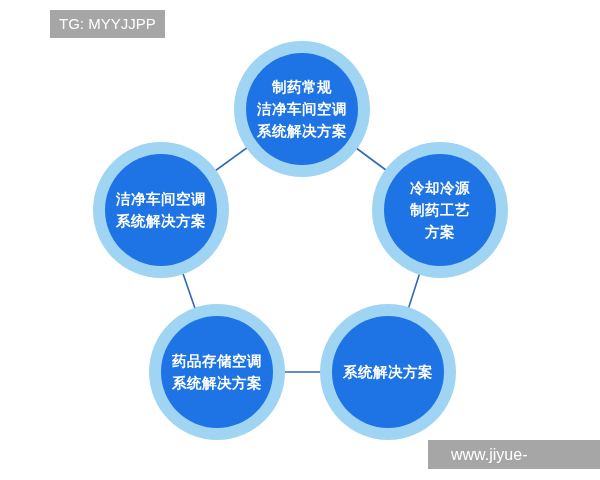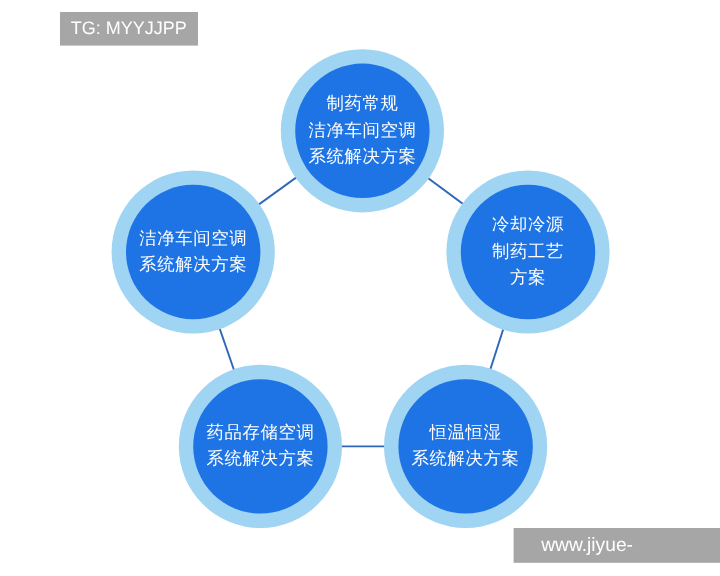--- a/index.html
+++ b/index.html
@@ -3,21 +3,21 @@
 <meta charset="utf-8">
 <style>
   html, body { margin:0; padding:0; }
   body { width:600px; height:480px; background:#ffffff; position:relative; overflow:hidden;
          font-family:"DejaVu Sans", "Liberation Sans", sans-serif; }
   .wm { position:absolute; background:#a6a6a6; color:#ffffff; font-family:"Liberation Sans", sans-serif;
         font-size:15px; line-height:26px; padding:0 9px; }
   #wm-top { left:10px; top:10px; height:28px; line-height:28px;margin-left:40px; }
   #wm-bottom { left:428px; top:440px; height:29px; line-height:29px; font-size:16px; padding:0 23px; }
   svg.links { position:absolute; left:0; top:0; }
-  .node { position:absolute; border-radius:50%; background:#9fd4f3; box-sizing:border-box; }
+  .node { position:absolute; border-radius:50%; background:#9fd4f3; box-sizing:border-box;font-weight:bold; }
   .node .inner { position:absolute; border-radius:50%; background:#1e74e4;
                  display:flex; align-items:center; justify-content:center; flex-direction:column;
                  color:#ffffff; text-align:center; font-size:14.5px; line-height:22px; letter-spacing:0.5px; }
   .node .line { display:block; white-space:nowrap; }
 </style>
 </head>
 <body>
 
 <div class="wm" id="wm-top">TG: MYYJJPP</div>
 
@@ -40,21 +40,20 @@
 <div class="node" style="left:372px; top:142px; width:136px; height:136px;">
   <div class="inner" style="left:12px; top:12px; width:112px; height:112px;">
     <span class="line">冷却冷源</span>
     <span class="line">制药工艺</span>
     <span class="line">方案</span>
   </div>
 </div>
 
 <div class="node" style="left:320px; top:304px; width:136px; height:136px;">
   <div class="inner" style="left:12px; top:12px; width:112px; height:112px;">
-    <span class="line">恒温恒湿</span>
     <span class="line">系统解决方案</span>
   </div>
 </div>
 
 <div class="node" style="left:149px; top:304px; width:136px; height:136px;">
   <div class="inner" style="left:12px; top:12px; width:112px; height:112px;">
     <span class="line">药品存储空调</span>
     <span class="line">系统解决方案</span>
   </div>
 </div>

